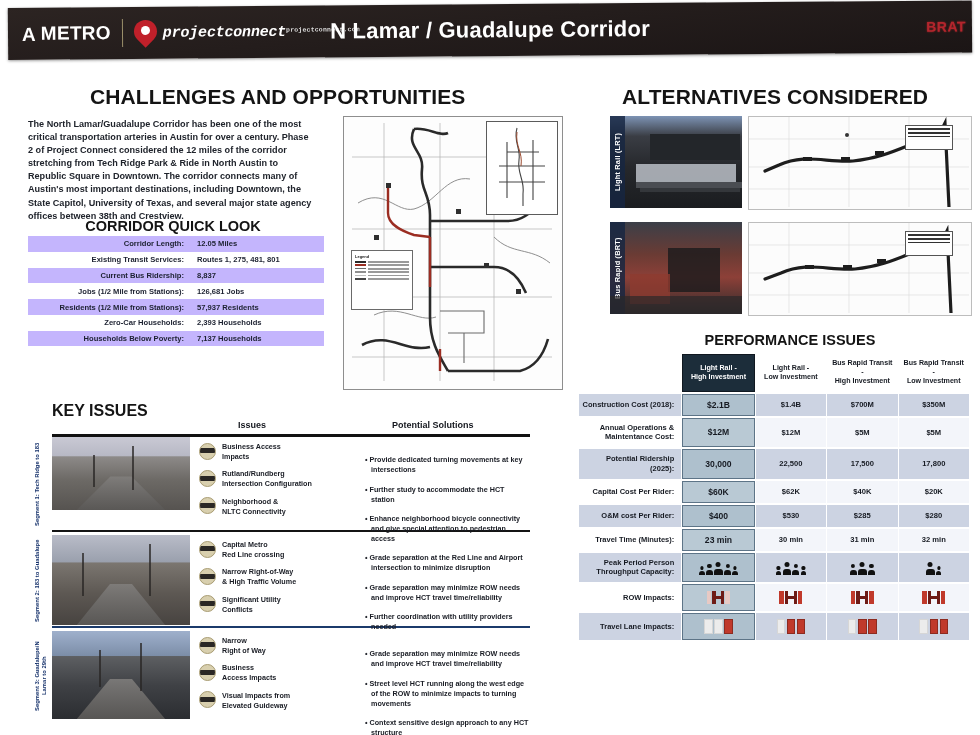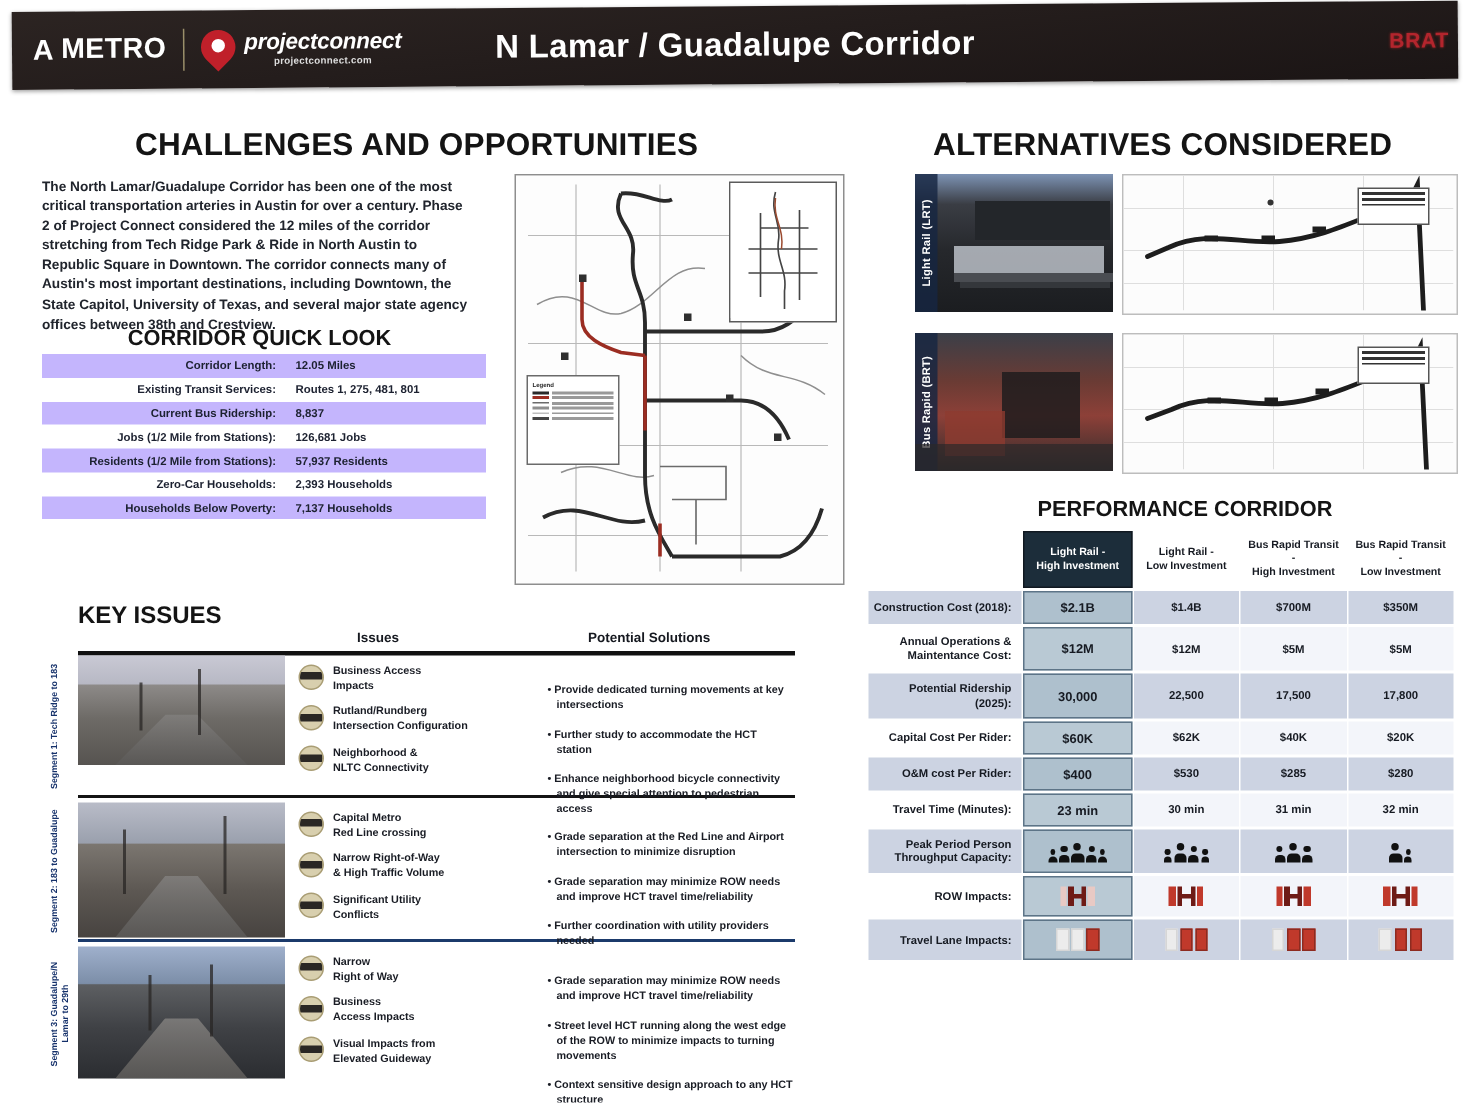--- a/index.html
+++ b/index.html
@@ -43,21 +43,21 @@
   }
   .pc-pin .pin-body {
     position: absolute; left: 0; top: 0; width: 23px; height: 23px;
     background: #c0202a; border-radius: 50% 50% 50% 0;
     transform: rotate(-45deg);
   }
   .pc-pin .pin-dot {
     position: absolute; left: 7px; top: 6px; width: 9px; height: 9px;
     border-radius: 50%; background: #fff; z-index: 2;
   }
-  .pc-text { display: flex; flex-direction: column; line-height: 1; }
+  .pc-text { display: flex; line-height: 1; font-family: Liberation Mono, monospace; }
   .pc-name {
     color: #fff; font-size: 15px; font-style: italic; font-weight: bold;
     letter-spacing: -.2px;
   }
   .pc-url {
     color: #ddd; font-size: 6.5px; font-weight: bold; margin-top: 3px;
     letter-spacing: .2px; text-align: center;
   }
   .header-title {
     position: absolute; left: 0; right: 0; text-align: center;
@@ -619,21 +619,21 @@
       </g>
     </svg>
     <div class="alt-map-legend">
       <div class="lg"></div>
         <div class="lg"></div>
         <div class="lg"></div>
     </div>
   </div>
 </div>
 
-<div id="perf-title">PERFORMANCE CORRIDOR</div>
+<div id="perf-title">PERFORMANCE ISSUES</div>
 <table class="perf-table">
   <thead>
     <tr id="perf-head">
       <th class="corner"></th>
     <th class="colhead hl">Light Rail -<br>High Investment</th>
         <th class="colhead">Light Rail -<br>Low Investment</th>
         <th class="colhead">Bus Rapid Transit -<br>High Investment</th>
         <th class="colhead">Bus Rapid Transit -<br>Low Investment</th>
       </tr>
   </thead>

